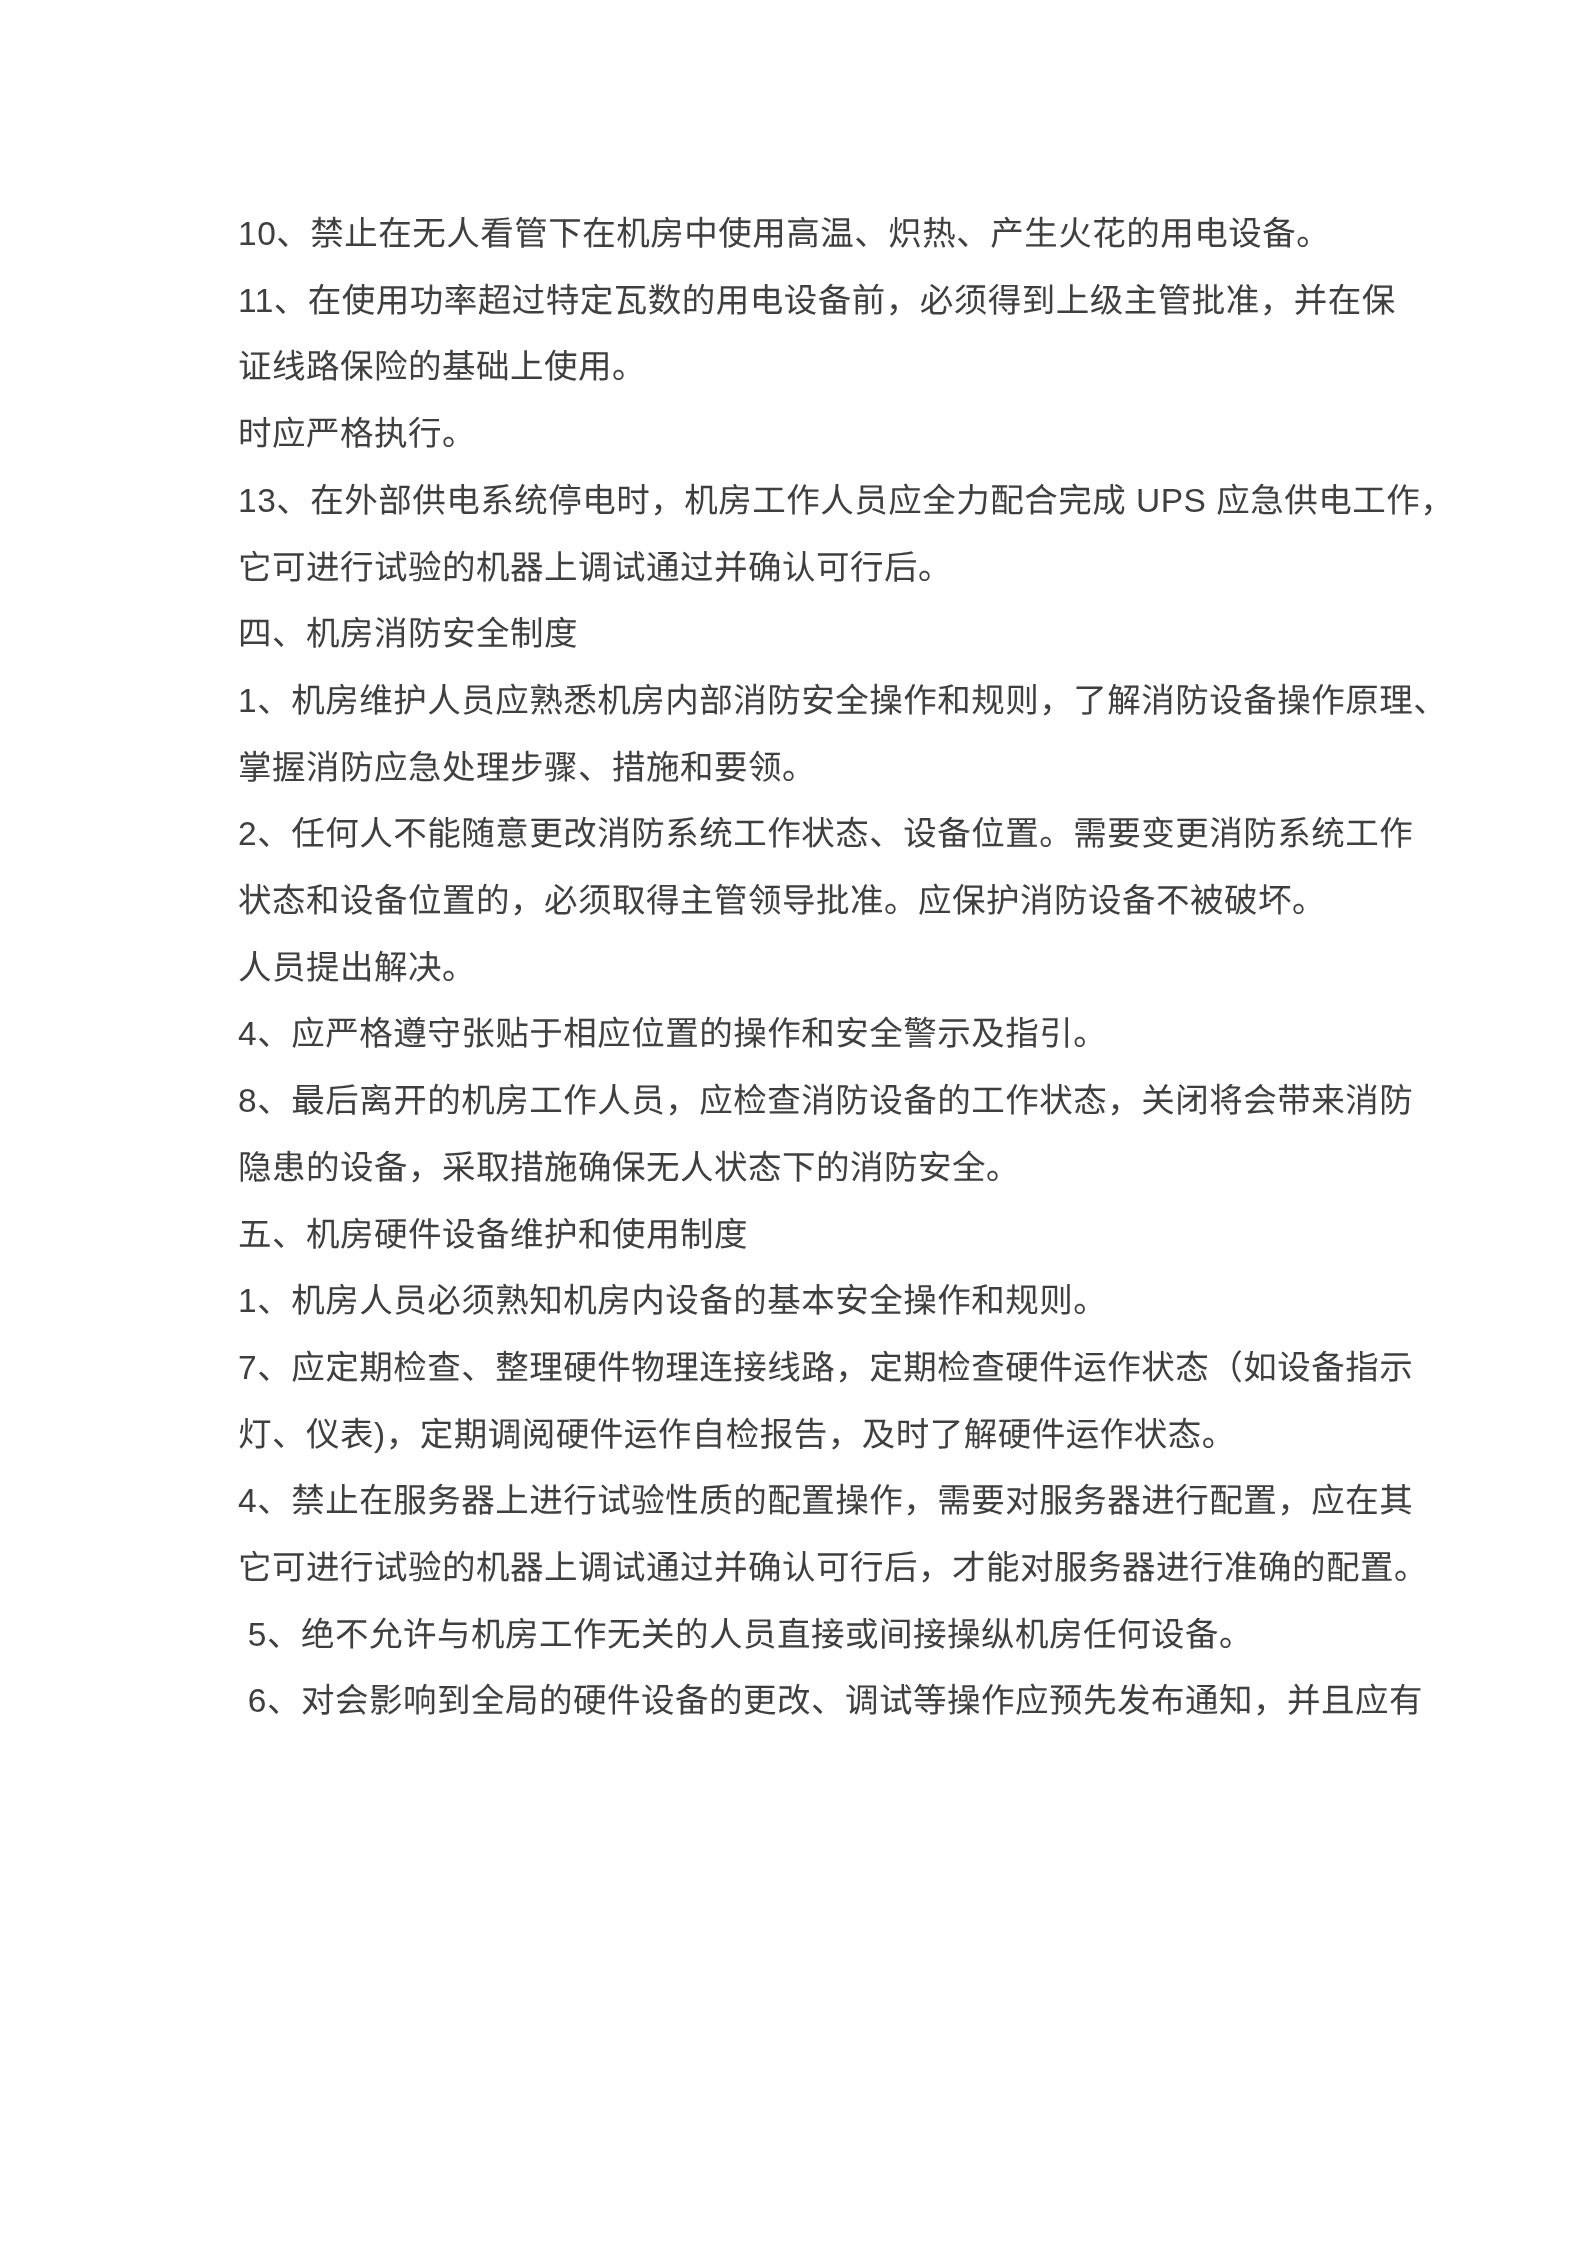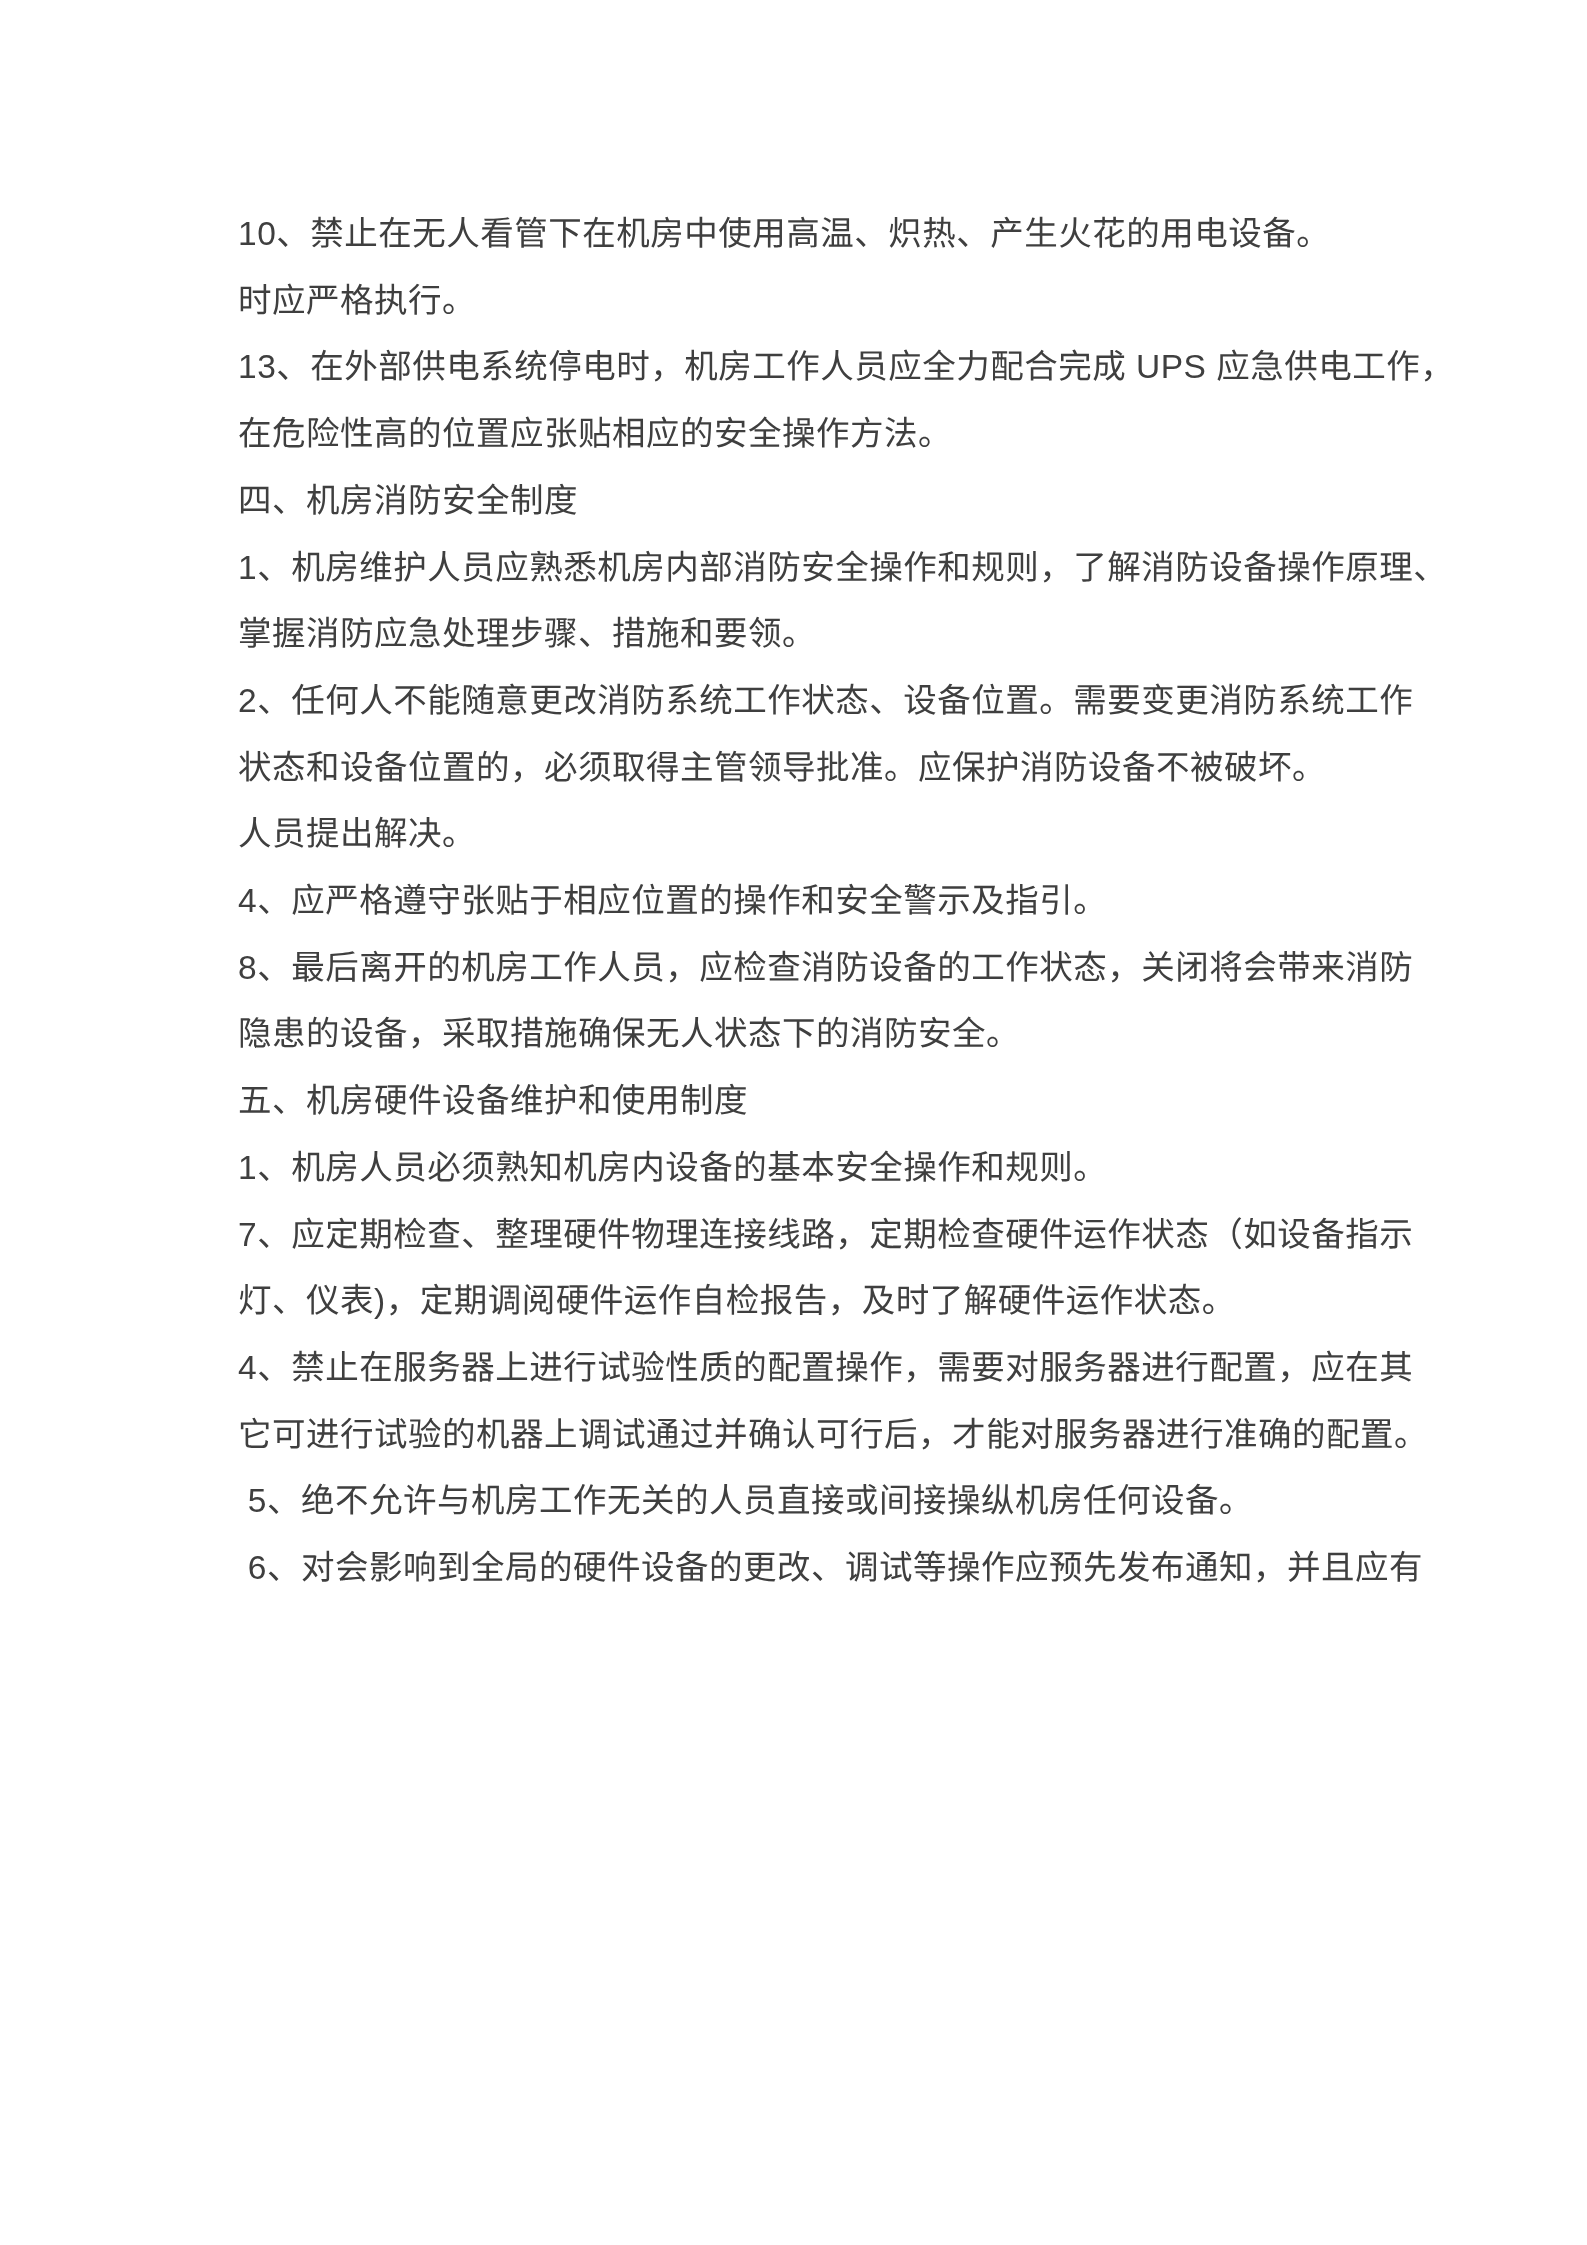--- a/index.html
+++ b/index.html
@@ -40,25 +40,29 @@
 </style>
 </head>
 <body>
 
 <div class="page">
   <div class="doc-body" id="doc-body">
       <div class="paragraph">
         <div class="line">10、禁止在无人看管下在机房中使用高温、炽热、产生火花的用电设备。</div>
       </div>
       <div class="paragraph">
+        <div class="line">11、在使用功率超过特定瓦数的用电设备前，必须得到上级主管批准，并在保</div>
+        <div class="line">证线路保险的基础上使用。</div>
+      </div>
+      <div class="paragraph">
         <div class="line">时应严格执行。</div>
       </div>
       <div class="paragraph">
         <div class="line">13、在外部供电系统停电时，机房工作人员应全力配合完成 UPS 应急供电工作，</div>
-        <div class="line">在危险性高的位置应张贴相应的安全操作方法。</div>
+        <div class="line">它可进行试验的机器上调试通过并确认可行后。</div>
       </div>
       <div class="paragraph">
         <div class="line">四、机房消防安全制度</div>
       </div>
       <div class="paragraph">
         <div class="line">1、机房维护人员应熟悉机房内部消防安全操作和规则，了解消防设备操作原理、</div>
         <div class="line">掌握消防应急处理步骤、措施和要领。</div>
       </div>
       <div class="paragraph">
         <div class="line">2、任何人不能随意更改消防系统工作状态、设备位置。需要变更消防系统工作</div>

